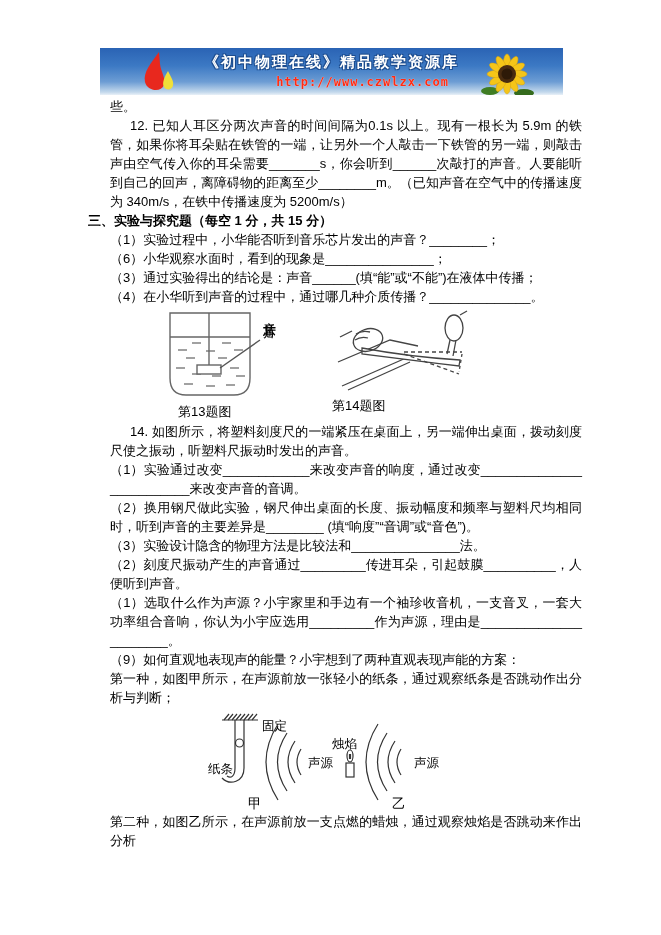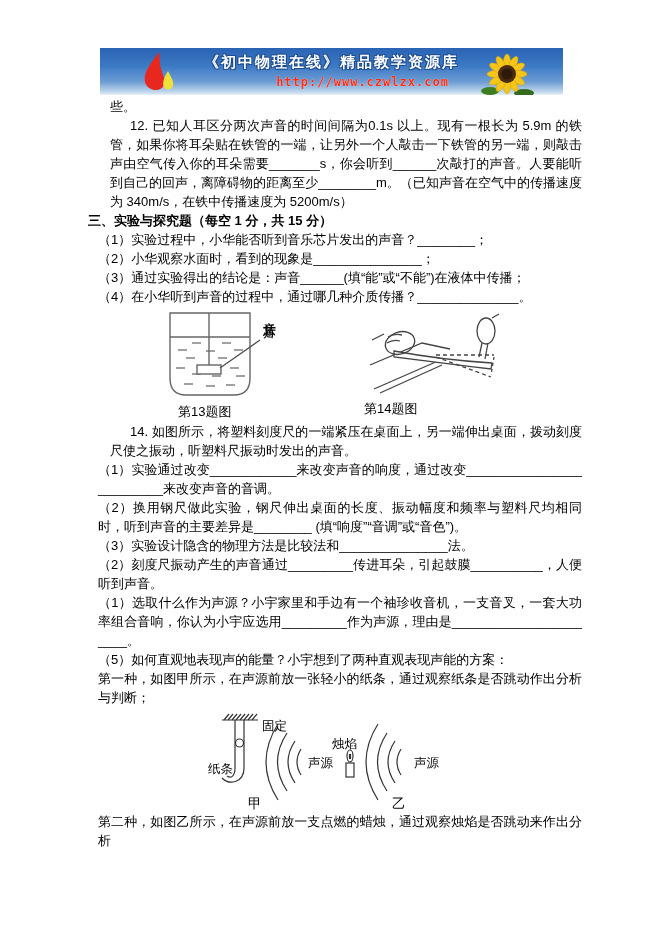--- a/index.html
+++ b/index.html
@@ -17,31 +17,31 @@
     padding-left:62px;font-family:"DejaVu Sans Mono","Liberation Mono",monospace;
     text-shadow:0 0 1px #ffffff;}
   .sunflower{position:absolute;left:378px;top:5px;}
 
   
   .content{position:absolute;left:88px;top:97px;width:494px;font-size:13px;line-height:19px;
            text-align:justify;word-break:break-all;}
   .frag{margin-left:22px;}
   .q{padding-left:22px;text-indent:-22px;}
   .qno{display:inline-block;width:22px;text-indent:0;margin-left:42px;}
-  .sub{margin-left:10px;}
+  .sub{margin-left:22px;}
   .sect{font-weight:bold;}
 
   
-  .figrow{display:flex;align-items:center;margin:4px 0 1px 0;}
+  .figrow{display:flex;align-items:flex-start;margin:4px 0 1px 0;}
   .fig13group{margin-left:74px;}
   .fig13wrap{position:relative;width:170px;height:90px;}
   .vlabel{position:absolute;left:99px;top:2px;writing-mode:vertical-rl;text-orientation:upright;
           font-size:13px;letter-spacing:1px;line-height:16px;}
   .cap13{margin-left:16px;margin-top:2px;}
-  .fig14group{margin-left:32px;}
+  .fig14group{}
   .cap14{width:150px;text-align:center;margin-top:2px;}
   .figcap{font-size:13px;text-align:left;}
   .fig15{margin:3px 0 2px 120px;width:245px;}
   svg{display:block;}
 </style>
 </head>
 <body>
 
 <div class="page">
 
@@ -78,21 +78,21 @@
 
   <div class="content">
 
     <div class="frag">些。</div>
 
     <div class="q"><span class="qno">12.</span><span>已知人耳区分两次声音的时间间隔为0.1s 以上。现有一根长为 5.9m 的铁管，如果你将耳朵贴在铁管的一端，让另外一个人敲击一下铁管的另一端，则敲击声由空气传入你的耳朵需要_______s，你会听到______次敲打的声音。人要能听到自己的回声，离障碍物的距离至少________m。（已知声音在空气中的传播速度为 340m/s，在铁中传播速度为 5200m/s）</span></div>
 
     <div class="sect">三、实验与探究题（每空 1 分，共 15 分）</div>
 
     <div class="sub">（1）实验过程中，小华能否听到音乐芯片发出的声音？________；</div>
-    <div class="sub">（2）小华观察水面时，看到的现象是_______________；</div>
+    <div class="sub">（6）小华观察水面时，看到的现象是_______________；</div>
     <div class="sub">（3）通过实验得出的结论是：声音______(填“能”或“不能”)在液体中传播；</div>
     <div class="sub">（4）在小华听到声音的过程中，通过哪几种介质传播？______________。</div>
 
     <div class="figrow">
       <div class="fig13group">
         <div class="fig13wrap">
           <svg width="170" height="90" viewBox="0 0 170 90">
             <g stroke="#8a8a8a" stroke-width="1.6">
               <line x1="30" y1="33" x2="39" y2="33"></line>
                 <line x1="60" y1="33" x2="69" y2="33"></line>
@@ -146,21 +146,21 @@
       </div>
     </div>
 
     <div class="q"><span class="qno">14.</span><span>如图所示，将塑料刻度尺的一端紧压在桌面上，另一端伸出桌面，拨动刻度尺使之振动，听塑料尺振动时发出的声音。</span></div>
     <div class="sub">（1）实验通过改变____________来改变声音的响度，通过改变_________________________来改变声音的音调。</div>
     <div class="sub">（2）换用钢尺做此实验，钢尺伸出桌面的长度、振动幅度和频率与塑料尺均相同时，听到声音的主要差异是________ (填“响度”“音调”或“音色”)。</div>
     <div class="sub">（3）实验设计隐含的物理方法是比较法和_______________法。</div>
     <div class="sub">（2）刻度尺振动产生的声音通过_________传进耳朵，引起鼓膜__________，人便听到声音。</div>
 
     <div class="sub">（1）选取什么作为声源？小宇家里和手边有一个袖珍收音机，一支音叉，一套大功率组合音响，你认为小宇应选用_________作为声源，理由是______________________。</div>
-    <div class="sub">（5）如何直观地表现声的能量？小宇想到了两种直观表现声能的方案：</div>
+    <div class="sub">（9）如何直观地表现声的能量？小宇想到了两种直观表现声能的方案：</div>
     <div class="sub">第一种，如图甲所示，在声源前放一张轻小的纸条，通过观察纸条是否跳动作出分析与判断；</div>
 
     <div class="fig15">
       <svg width="245" height="100" viewBox="0 0 245 100">
         <g stroke="#333" fill="none" stroke-width="1.2">
           <line x1="14" y1="10" x2="50" y2="10"></line>
           <path d="M16,10 l5,-6 M20,10 l5,-6 M24,10 l5,-6 M28,10 l5,-6 M32,10 l5,-6 M36,10 l5,-6 M40,10 l5,-6 M44,10 l5,-6"></path>
           <path d="M27,10 L27,58 M36,10 L36,58"></path>
           <circle cx="31.5" cy="33" r="4"></circle>
           <path d="M36,58 C36,72 22,76 14,68"></path>

